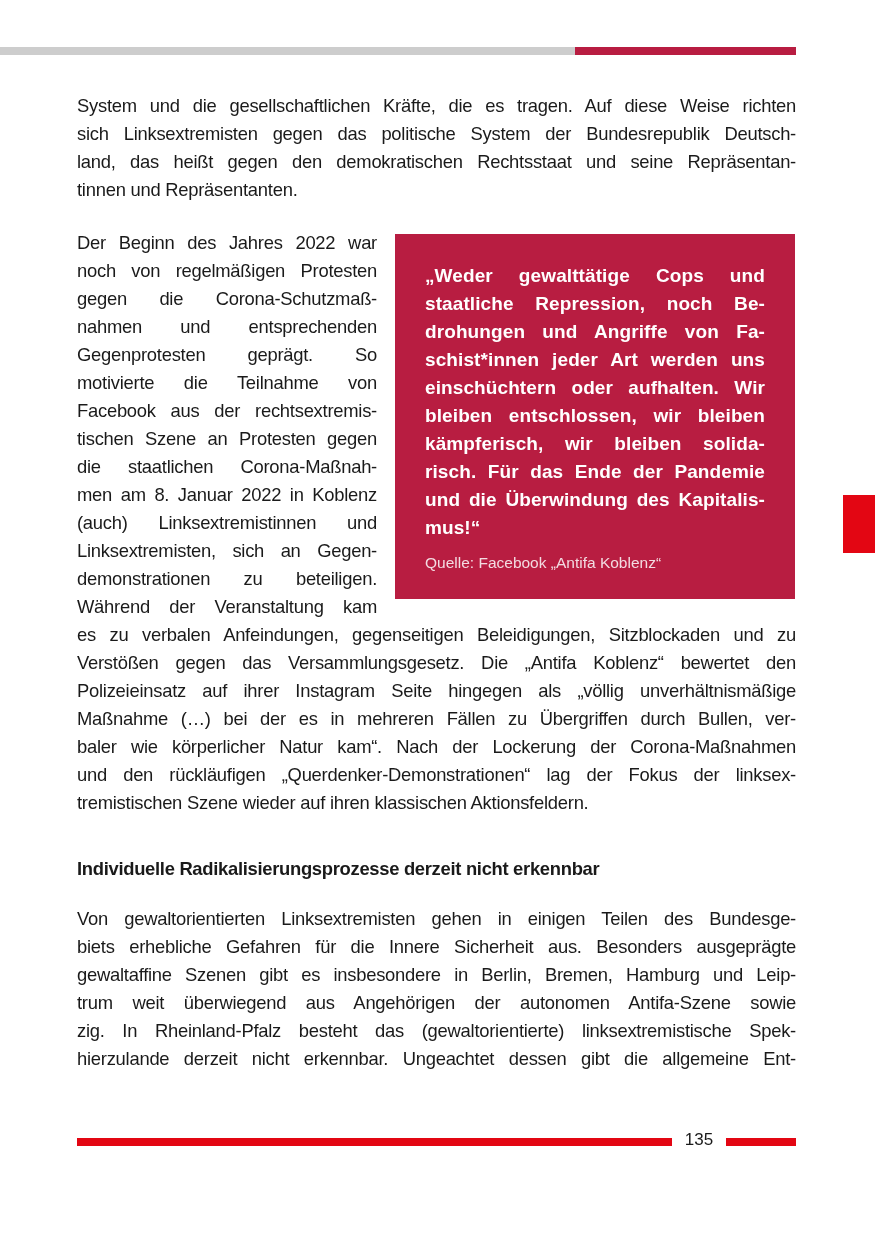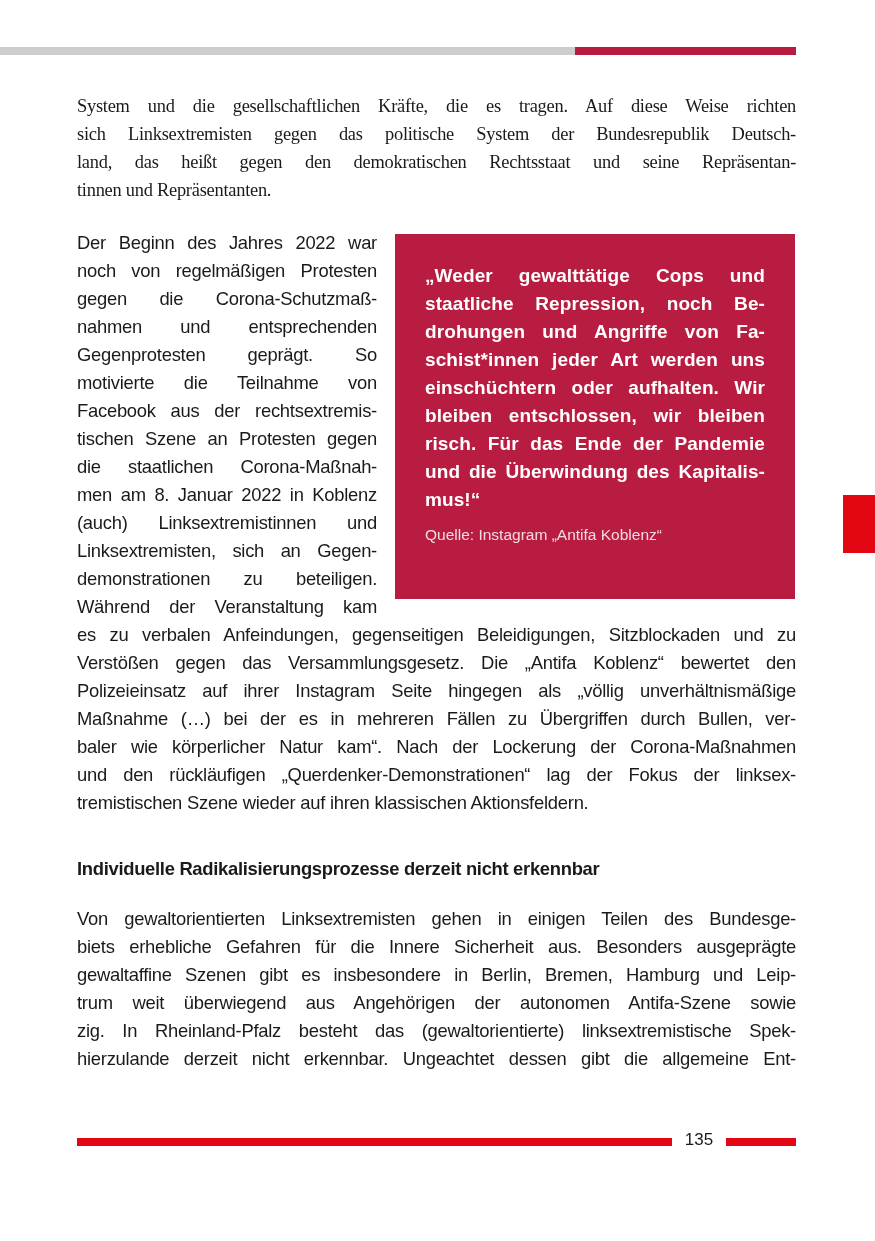--- a/index.html
+++ b/index.html
@@ -3,21 +3,21 @@
 <meta charset="utf-8">
 <style>
   html, body { margin:0; padding:0; }
   body { width:875px; height:1241px; background:#ffffff; position:relative; overflow:hidden;
          font-family:"Liberation Sans", "DejaVu Sans", sans-serif; color:#1a1a1a; }
   .top-grey { position:absolute; left:0; top:47px; width:575px; height:8px; background:#cdcdcd; }
   .top-red { position:absolute; left:575px; top:47px; width:221px; height:8px; background:#b81d41; }
   .side-tab { position:absolute; left:843px; top:495px; width:32px; height:58px; background:#e30613; }
   .text { position:absolute; left:77px; width:719px; font-size:18.4px; line-height:28px;
           text-align:justify; hyphens:manual; letter-spacing:-0.25px; }
-  .p1 { top:92px;font-family:Liberation Serif, serif; }
+  .p1 { top:92px; }
   .p2col { position:absolute; left:77px; top:229px; width:300px; font-size:18.4px; line-height:28px;
            text-align:justify; letter-spacing:-0.25px; }
   .p2rest { top:621px; }
   .quote-box { position:absolute; left:395px; top:234px; width:400px; height:365px; background:#b81d41;
                color:#ffffff; box-sizing:border-box; padding:28px 30px 0 30px; }
   .quote-text { font-weight:bold; font-size:19px; line-height:28px; text-align:justify; letter-spacing:0.1px; }
   .quote-source { font-size:15.5px; line-height:22px; margin-top:10px; color:#f3dbe1; }
   .heading { position:absolute; left:77px; top:855px; font-weight:bold; font-size:18.4px; line-height:28px; letter-spacing:-0.3px; }
   .p3 { top:905px; }
   .bottom-red-left { position:absolute; left:77px; top:1138px; width:595px; height:8px; background:#e30613; }
@@ -58,25 +58,26 @@
 </div>
 
 <div class="quote-box">
   <div class="quote-text">
     <span class="line">„Weder gewalttätige Cops und</span>
     <span class="line">staatliche Repression, noch Be-</span>
     <span class="line">drohungen und Angriffe von Fa-</span>
     <span class="line">schist*innen jeder Art werden uns</span>
     <span class="line">einschüchtern oder aufhalten. Wir</span>
     <span class="line">bleiben entschlossen, wir bleiben</span>
+    <span class="line">kämpferisch, wir bleiben solida-</span>
     <span class="line">risch. Für das Ende der Pandemie</span>
     <span class="line">und die Überwindung des Kapitalis-</span>
     <span class="line last">mus!“</span>
   </div>
-  <div class="quote-source">Quelle: Instagram „Antifa Koblenz“</div>
+  <div class="quote-source">Quelle: Facebook „Antifa Koblenz“</div>
 </div>
 
 <div class="text p2rest">
   <span class="line">es zu verbalen Anfeindungen, gegenseitigen Beleidigungen, Sitzblockaden und zu</span>
   <span class="line">Verstößen gegen das Versammlungsgesetz. Die „Antifa Koblenz“ bewertet den</span>
   <span class="line">Polizeieinsatz auf ihrer Instagram Seite hingegen als „völlig unverhältnismäßige</span>
   <span class="line">Maßnahme (…) bei der es in mehreren Fällen zu Übergriffen durch Bullen, ver-</span>
   <span class="line">baler wie körperlicher Natur kam“. Nach der Lockerung der Corona-Maßnahmen</span>
   <span class="line">und den rückläufigen „Querdenker-Demonstrationen“ lag der Fokus der linksex-</span>
   <span class="line last">tremistischen Szene wieder auf ihren klassischen Aktionsfeldern.</span>

